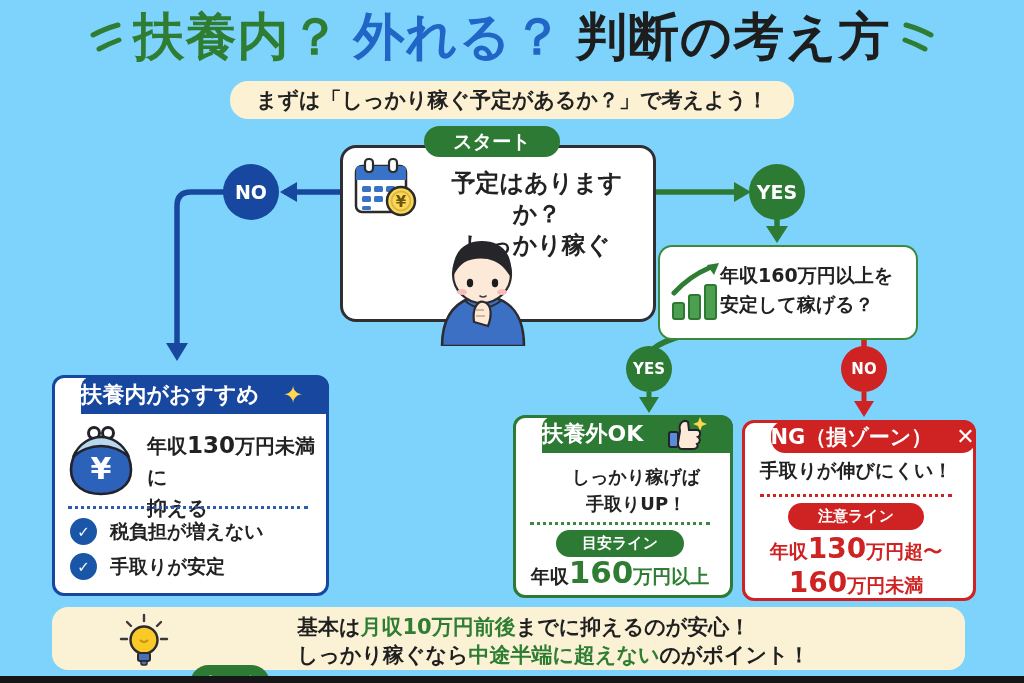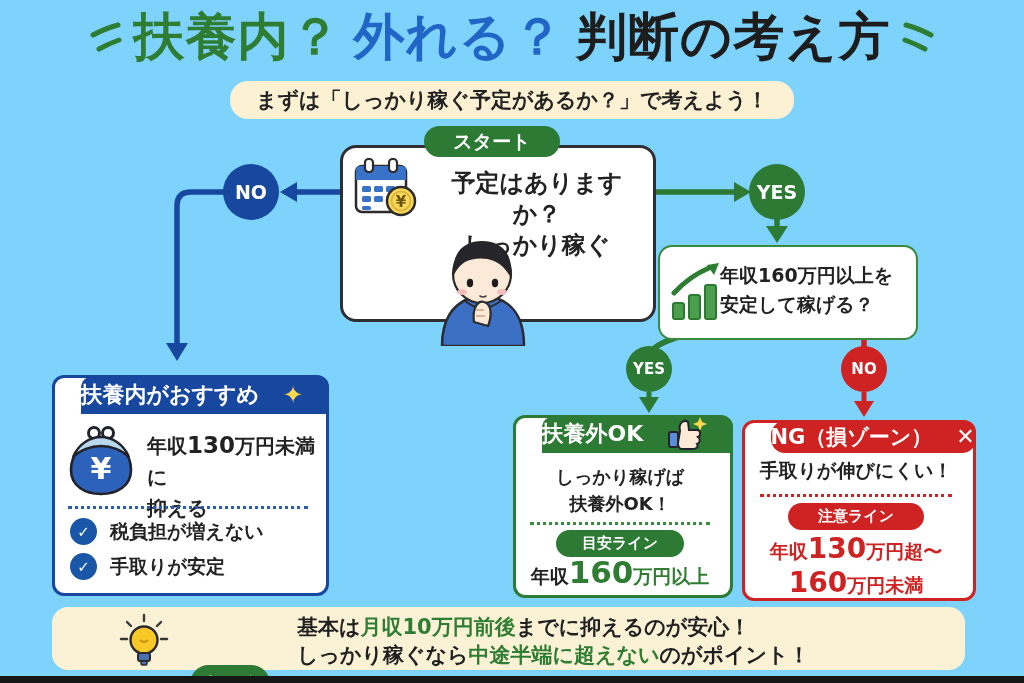--- a/index.html
+++ b/index.html
@@ -53,21 +53,21 @@
   .dep-point{position:absolute;left:147px;top:430px;width:170px;font-size:20px;font-weight:900;line-height:31px;color:#222;z-index:3;}
   .dep-point .num{font-size:23px;}
   .purse{position:absolute;left:66px;top:423px;z-index:3;}
   .dep-div{position:absolute;left:68px;top:506px;width:240px;border-top:3px dotted #2a5cb0;z-index:3;}
   .chk-row{position:absolute;left:70px;display:flex;align-items:center;gap:13px;z-index:3;}
   .chk-row.r1{top:518px;} .chk-row.r2{top:553px;}
   .chk{width:27px;height:27px;border-radius:50%;background:#1a56a8;color:#fff;font-size:15px;font-weight:900;
     display:flex;align-items:center;justify-content:center;}
   .chk-label{font-size:19px;font-weight:900;color:#222;}
   
-  .out-line{position:absolute;left:513px;top:463px;width:214px;text-align:center;font-size:18px;font-weight:900;line-height:27px;color:#222;z-index:3;}
+  .out-line{position:absolute;left:513px;top:463px;width:214px;text-align:center;font-size:18px;font-weight:900;line-height:27px;color:#222;z-index:3;padding-left:16px;}
   .out-div{position:absolute;left:530px;top:522px;width:180px;border-top:3px dotted #3a8a3e;z-index:3;}
   .pill{position:absolute;border-radius:16px;color:#fff;font-size:15px;font-weight:900;
     display:flex;align-items:center;justify-content:center;z-index:3;}
   .pill-out{left:556px;top:530px;width:128px;height:27px;background:#2c7a33;}
   .out-th{position:absolute;left:513px;top:554px;width:214px;text-align:center;z-index:3;font-weight:900;}
   .out-th .pre{font-size:19px;color:#222;}
   .out-th .num{font-size:31px;color:#2e7d32;}
   .out-th .suf{font-size:19px;color:#2e7d32;}
   
   .ng-line{position:absolute;left:742px;top:458px;width:228px;text-align:center;font-size:19px;font-weight:900;color:#222;z-index:3;}
@@ -224,21 +224,21 @@
       <span>扶養外OK</span>
       <svg width="40" height="36" viewBox="0 0 40 36">
         <polygon points="33,1 35,6 40,8 35,10 33,15 31,10 26,8 31,6" fill="#ffd84d"></polygon>
         <rect x="2" y="16" width="9" height="15" rx="2" fill="#5a8bd8" stroke="#23242b" stroke-width="2"></rect>
         <path d="M13,15 C11,7 17,3 21,6 L22,14 L30,14 C34,14 34,20 31,21 C34,23 33,27 30,28 C32,31 29,33 26,33 L15,33 C12,33 11,30 11,27 Z" fill="#fde9d8" stroke="#23242b" stroke-width="2"></path>
       </svg>
     </div>
   </div>
   <div class="out-line">
     <div>しっかり稼げば</div>
-    <div>扶養外OK！</div>
+    <div>手取りUP！</div>
   </div>
   <div class="out-div"></div>
   <div class="pill pill-out">目安ライン</div>
   <div class="out-th">
     <span class="pre">年収</span><span class="num">160</span><span class="suf">万円以上</span>
   </div>
 
   <div class="rbox box-ng">
     <div class="hd">
       <span>NG（損ゾーン）</span>

